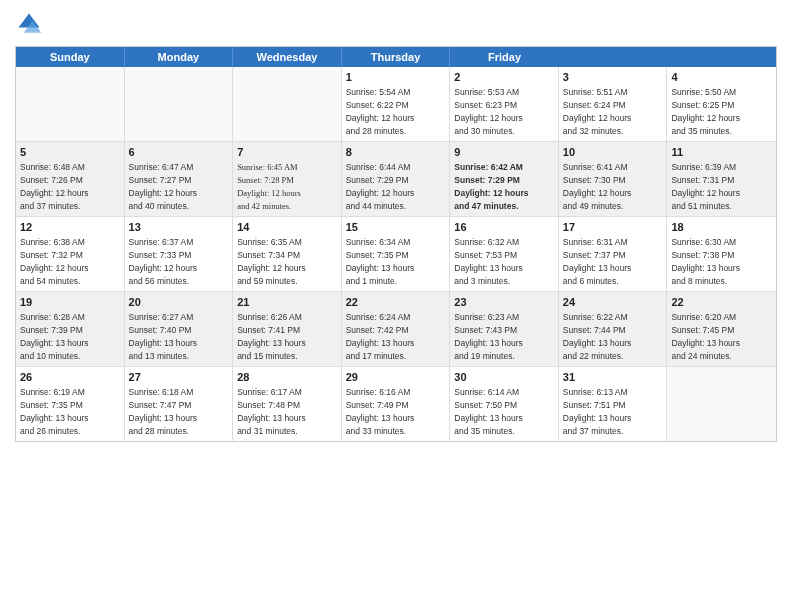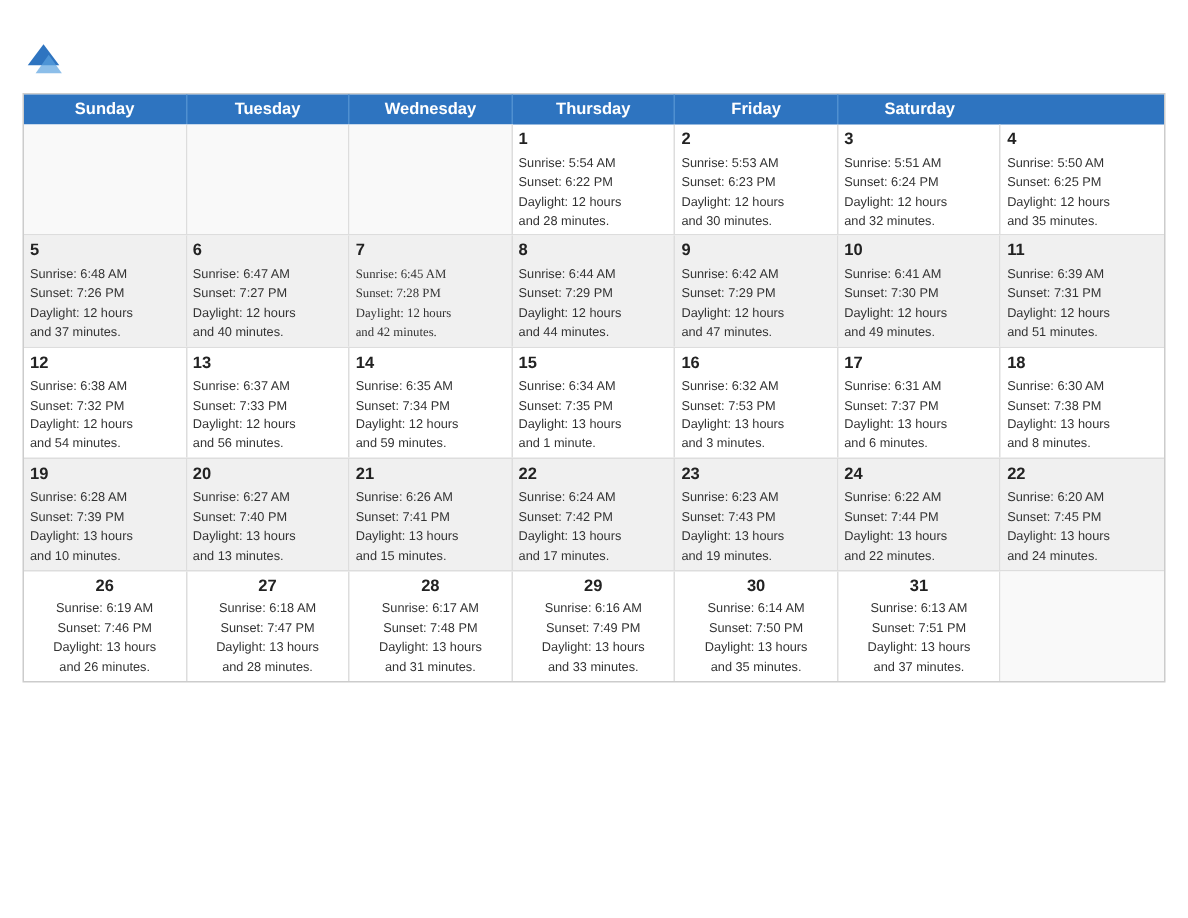--- a/index.html
+++ b/index.html
@@ -6,21 +6,21 @@
     body {
       width: 792px;
       height: 612px;
       font-family: Arial, sans-serif;
       background: #fff;
       overflow: hidden;
     }
     .page {
       width: 792px;
       height: 452px;
-      padding: 26px 15px;
+      padding: 10px 15px;
       display: flex;
       flex-direction: column;
     }
     .header {
       display: flex;
       justify-content: space-between;
       align-items: flex-start;
       margin-bottom: 8px;
     }
     .logo {
@@ -78,21 +78,21 @@
       display: flex;
       flex-direction: column;
       flex: 1;
     }
     .cal-row {
       display: grid;
       grid-template-columns: repeat(7, 1fr);
       flex: 1;
       border-bottom: 1px solid #ddd;
     }
-    .cal-row:last-child { border-bottom: none; text-align: center; }
+    .cal-row:last-child { border-bottom: none; }
     .cal-cell {
       border-right: 1px solid #ddd;
       padding: 3px 4px;
       font-size: 9px;
       color: #333;
       line-height: 1.35;
       vertical-align: top;
       min-height: 0;
     }
     .cal-cell:last-child { border-right: none; }
@@ -128,25 +128,24 @@
     </div>
     <div class="title-section">
       <div class="month-title"></div>
       <div class="subtitle"></div>
     </div>
   </div>
 
   <div class="calendar">
     <div class="cal-header">
     <div class="cal-header-cell">Sunday</div>
-        <div class="cal-header-cell">Tuesday</div>
+        <div class="cal-header-cell">Monday</div>
         <div class="cal-header-cell">Wednesday</div>
         <div class="cal-header-cell">Thursday</div>
         <div class="cal-header-cell">Friday</div>
-        <div class="cal-header-cell">Saturday</div>
       </div>
     <div class="cal-body">
     <div class="cal-row">
           <div class="cal-cell empty"></div>
           <div class="cal-cell empty"></div>
           <div class="cal-cell empty"></div>
           <div class="cal-cell"><span class="day-num">1</span><span class="cell-text" style="white-space: pre-line;">Sunrise: 5:54 AM
 Sunset: 6:22 PM
 Daylight: 12 hours
 and 28 minutes.</span></div>
@@ -173,21 +172,21 @@
 Daylight: 12 hours
 and 40 minutes.</span></div>
           <div class="cal-cell shaded"><span class="day-num">7</span><span class="cell-text" style="white-space: pre-line; font-family: Liberation Serif, serif;">Sunrise: 6:45 AM
 Sunset: 7:28 PM
 Daylight: 12 hours
 and 42 minutes.</span></div>
           <div class="cal-cell shaded"><span class="day-num">8</span><span class="cell-text" style="white-space: pre-line;">Sunrise: 6:44 AM
 Sunset: 7:29 PM
 Daylight: 12 hours
 and 44 minutes.</span></div>
-          <div class="cal-cell shaded"><span class="day-num">9</span><span class="cell-text" style="white-space: pre-line;">Sunrise: 6:42 AM
+          <div class="cal-cell shaded"><span class="day-num">9</span><span class="cell-text" style="white-space: pre-line; font-weight: bold;">Sunrise: 6:42 AM
 Sunset: 7:29 PM
 Daylight: 12 hours
 and 47 minutes.</span></div>
           <div class="cal-cell shaded"><span class="day-num">10</span><span class="cell-text" style="white-space: pre-line;">Sunrise: 6:41 AM
 Sunset: 7:30 PM
 Daylight: 12 hours
 and 49 minutes.</span></div>
           <div class="cal-cell shaded"><span class="day-num">11</span><span class="cell-text" style="white-space: pre-line;">Sunrise: 6:39 AM
 Sunset: 7:31 PM
 Daylight: 12 hours
@@ -248,21 +247,21 @@
 Sunset: 7:44 PM
 Daylight: 13 hours
 and 22 minutes.</span></div>
           <div class="cal-cell shaded"><span class="day-num">22</span><span class="cell-text" style="white-space: pre-line;">Sunrise: 6:20 AM
 Sunset: 7:45 PM
 Daylight: 13 hours
 and 24 minutes.</span></div>
         </div>
         <div class="cal-row">
           <div class="cal-cell"><span class="day-num">26</span><span class="cell-text" style="white-space: pre-line;">Sunrise: 6:19 AM
-Sunset: 7:46 PM
+Sunset: 7:35 PM
 Daylight: 13 hours
 and 26 minutes.</span></div>
           <div class="cal-cell"><span class="day-num">27</span><span class="cell-text" style="white-space: pre-line;">Sunrise: 6:18 AM
 Sunset: 7:47 PM
 Daylight: 13 hours
 and 28 minutes.</span></div>
           <div class="cal-cell"><span class="day-num">28</span><span class="cell-text" style="white-space: pre-line;">Sunrise: 6:17 AM
 Sunset: 7:48 PM
 Daylight: 13 hours
 and 31 minutes.</span></div>

